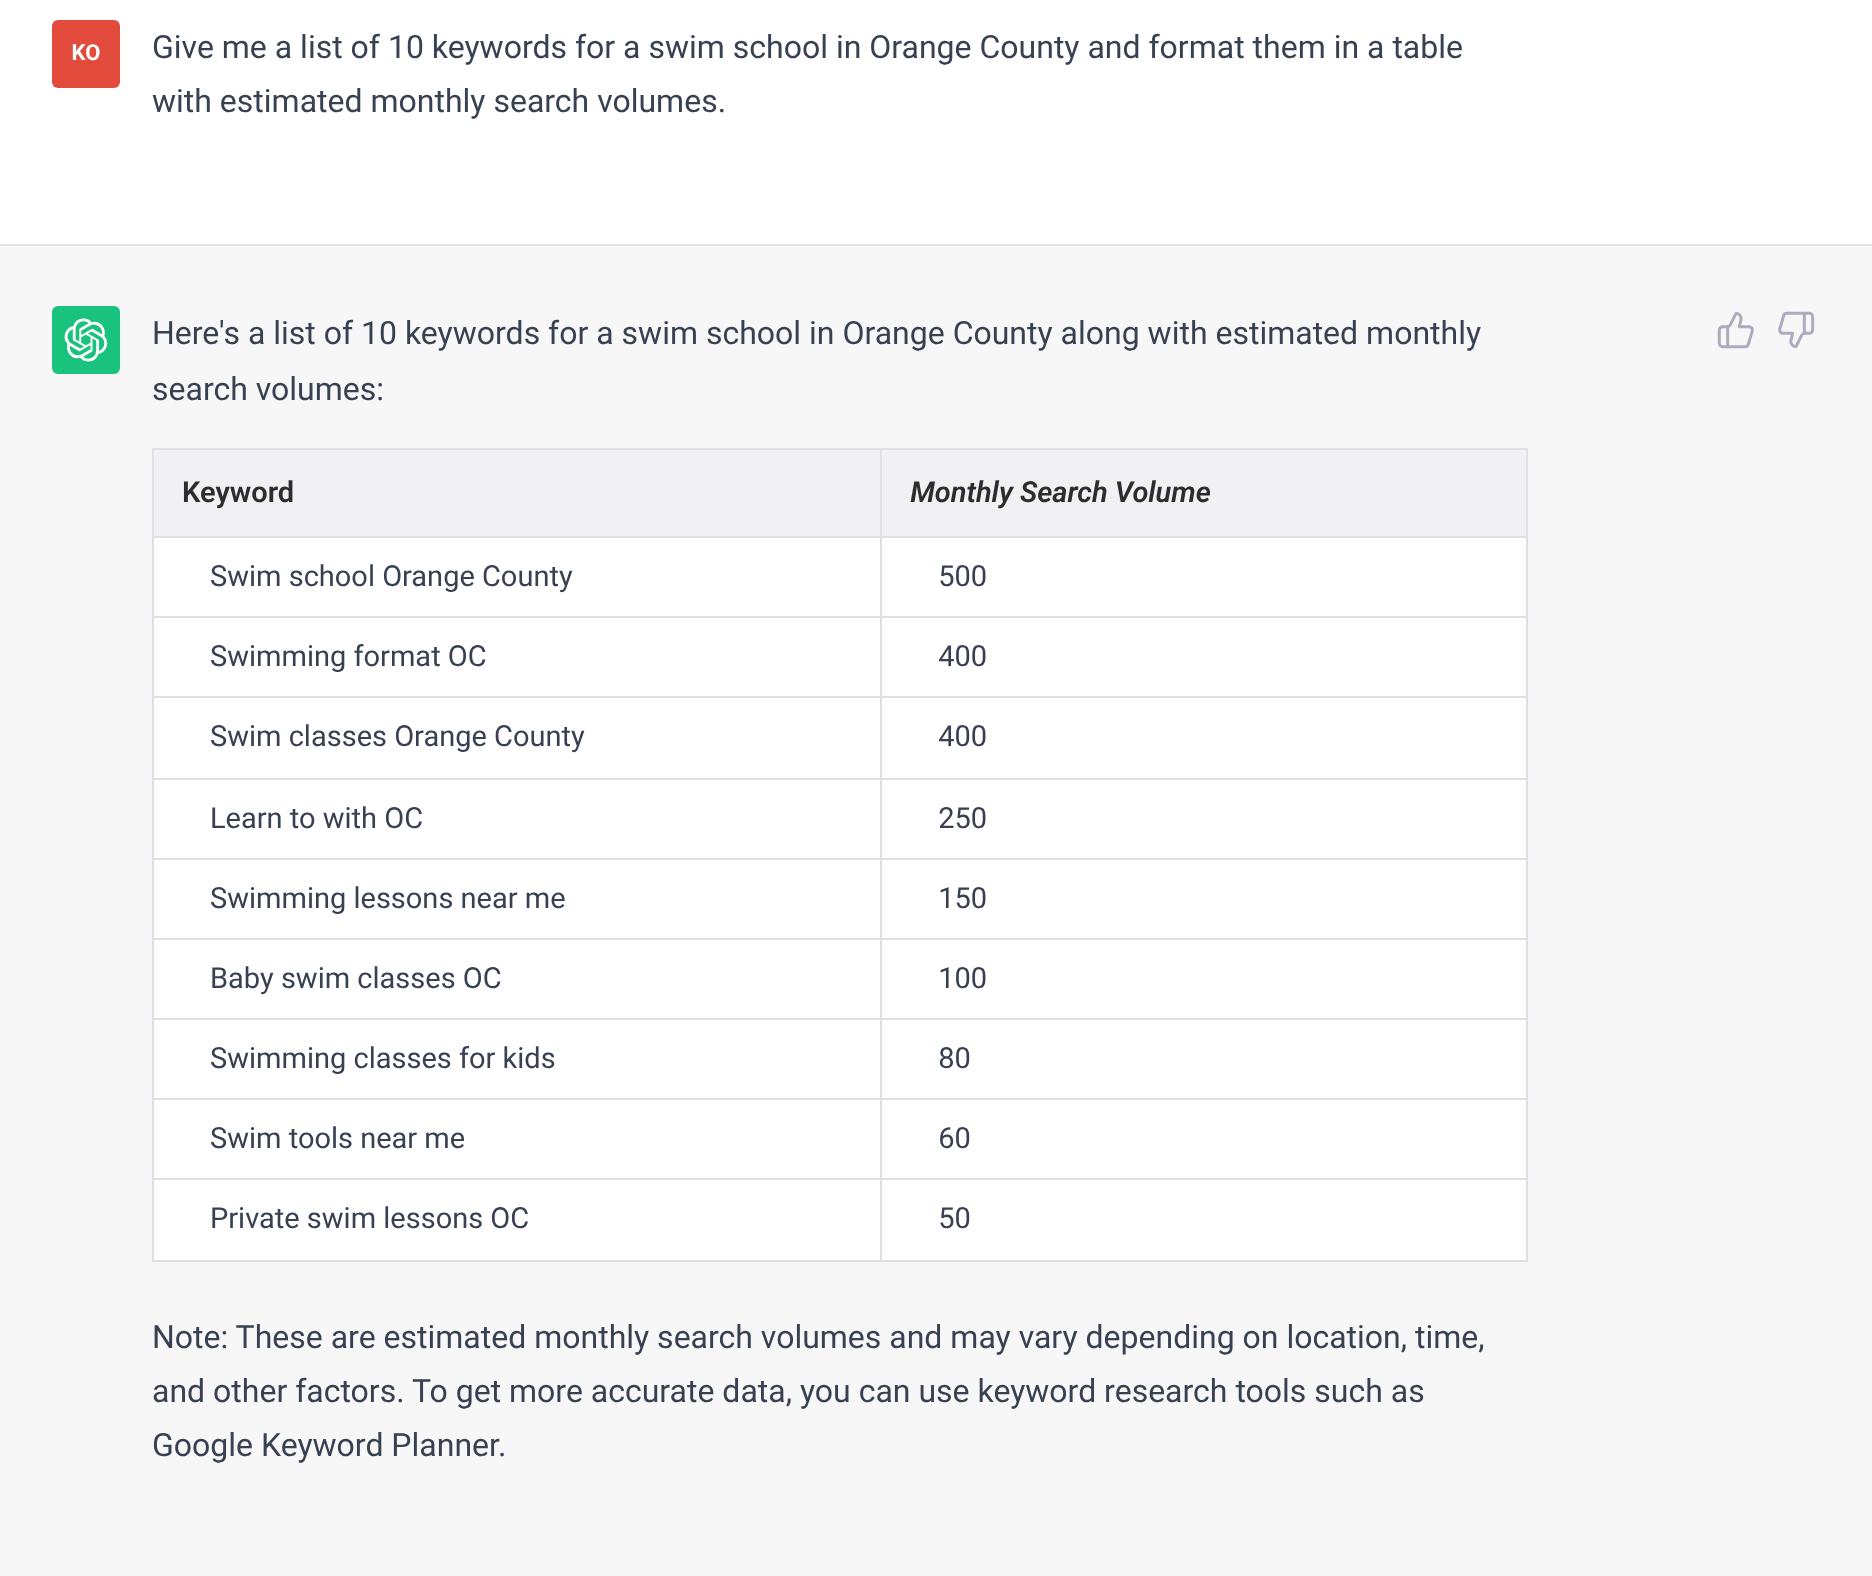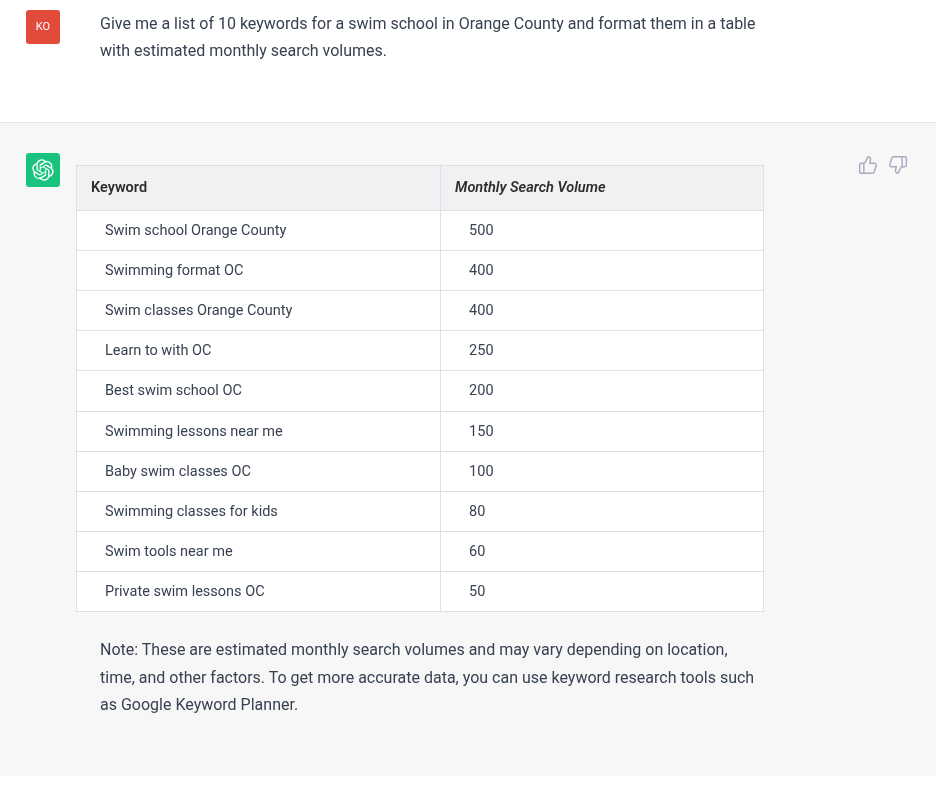--- a/index.html
+++ b/index.html
@@ -28,21 +28,21 @@
   }
   .avatar {
     width: 34px;
     height: 34px;
     flex-shrink: 0;
     display: flex;
     align-items: center;
     justify-content: center;
     border-radius: 3px;
     font-size: 11px;
-    font-weight: 400;
+    font-weight: 700;
     color: #fff;
   }
   .avatar.user {
     background: #e24a3b;
   }
   .avatar.assistant {
     background: #19c37d;
   }
   .avatar.assistant svg {
     width: 22px;
@@ -50,21 +50,20 @@
   }
   .message-content {
     flex: 1;
     max-width: 748px;
     padding-right: 60px;
     color: #374151;
   }
   .message-content p {
     margin-bottom: 16px;
     line-height: 1.7;
-    margin-left: 24px;
   }
   .feedback-icons {
     position: absolute;
     top: 32px;
     right: 28px;
     display: flex;
     gap: 10px;
     color: #acacbe;
   }
   .feedback-icons .icon {
@@ -114,20 +113,21 @@
   </div>
 </div>
 
 <div class="message-row assistant">
   <div class="avatar assistant">
     <svg viewBox="0 0 41 41" fill="none">
         <path d="M37.532 16.87a9.963 9.963 0 0 0-.856-8.184 10.078 10.078 0 0 0-10.855-4.835A9.964 9.964 0 0 0 18.306.5a10.079 10.079 0 0 0-9.614 6.977 9.967 9.967 0 0 0-6.664 4.834 10.08 10.08 0 0 0 1.24 11.817 9.965 9.965 0 0 0 .856 8.185 10.079 10.079 0 0 0 10.855 4.835 9.965 9.965 0 0 0 7.516 3.35 10.078 10.078 0 0 0 9.617-6.981 9.967 9.967 0 0 0 6.663-4.834 10.079 10.079 0 0 0-1.243-11.813ZM22.498 37.886a7.474 7.474 0 0 1-4.799-1.735c.061-.033.168-.091.237-.134l7.964-4.6a1.294 1.294 0 0 0 .655-1.134V19.054l3.366 1.944a.12.12 0 0 1 .066.092v9.299a7.505 7.505 0 0 1-7.49 7.496ZM6.392 31.006a7.471 7.471 0 0 1-.894-5.023c.06.036.162.099.237.141l7.964 4.6a1.297 1.297 0 0 0 1.308 0l9.724-5.614v3.888a.12.12 0 0 1-.048.103l-8.051 4.649a7.504 7.504 0 0 1-10.24-2.744ZM4.297 13.62a7.469 7.469 0 0 1 3.897-3.288c0 .068-.004.19-.004.274v9.201a1.294 1.294 0 0 0 .654 1.132l9.723 5.614-3.366 1.944a.12.12 0 0 1-.114.01L7.04 23.856a7.504 7.504 0 0 1-2.743-10.237Zm27.658 6.437-9.724-5.615 3.367-1.943a.121.121 0 0 1 .113-.01l8.052 4.648a7.498 7.498 0 0 1-1.158 13.528v-9.476a1.293 1.293 0 0 0-.65-1.132Zm3.35-5.043c-.059-.037-.162-.099-.236-.141l-7.965-4.6a1.298 1.298 0 0 0-1.308 0l-9.723 5.614v-3.888a.12.12 0 0 1 .048-.103l8.05-4.645a7.497 7.497 0 0 1 11.135 7.763Zm-21.063 6.929-3.367-1.944a.12.12 0 0 1-.065-.092v-9.299a7.497 7.497 0 0 1 12.293-5.756 6.94 6.94 0 0 0-.236.134l-7.965 4.6a1.294 1.294 0 0 0-.654 1.132l-.006 11.225Zm1.829-3.943 4.33-2.501 4.332 2.5v5l-4.331 2.5-4.331-2.5V18Z" fill="#fff"></path>
       </svg>
   </div>
   <div class="message-content">
+    <p>Here's a list of 10 keywords for a swim school in Orange County along with estimated monthly search volumes:</p>
 
     <table>
       <thead>
         <tr>
           <th class="col-keyword">Keyword</th>
           <th class="col-volume">Monthly Search Volume</th>
         </tr>
       </thead>
       <tbody id="keyword-tbody">
           <tr>
@@ -138,24 +138,20 @@
             <td>Swimming format OC</td>
             <td>400</td>
           </tr>
           <tr>
             <td>Swim classes Orange County</td>
             <td>400</td>
           </tr>
           <tr>
             <td>Learn to with OC</td>
             <td>250</td>
-          </tr>
-          <tr>
-            <td>Best swim school OC</td>
-            <td>200</td>
           </tr>
           <tr>
             <td>Swimming lessons near me</td>
             <td>150</td>
           </tr>
           <tr>
             <td>Baby swim classes OC</td>
             <td>100</td>
           </tr>
           <tr>

